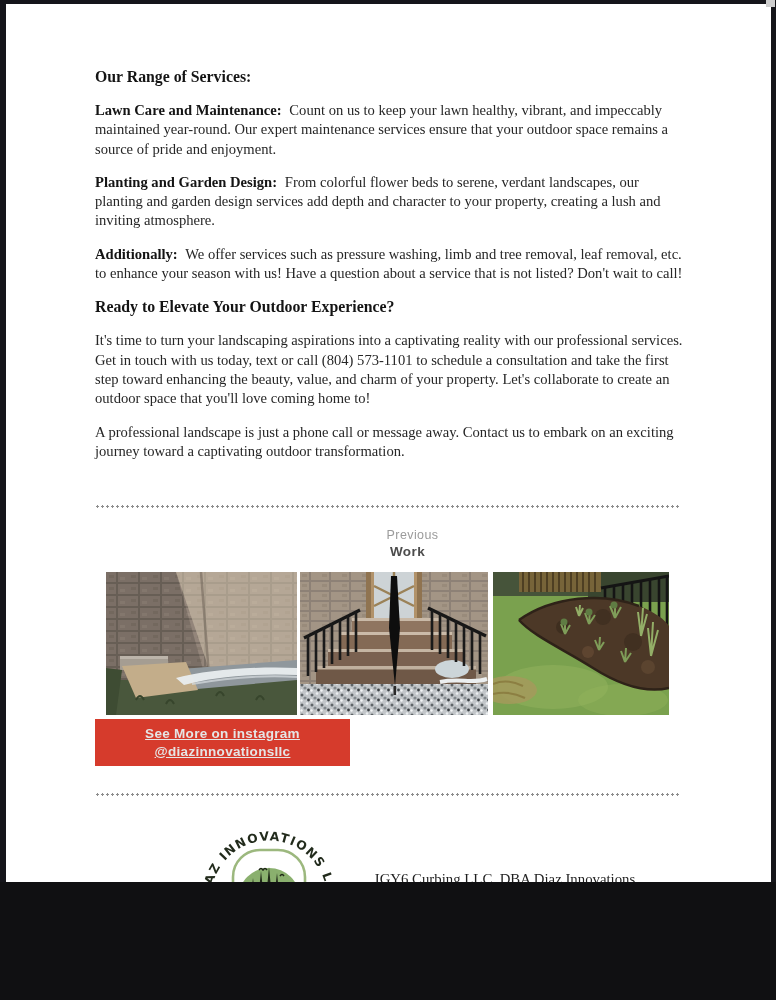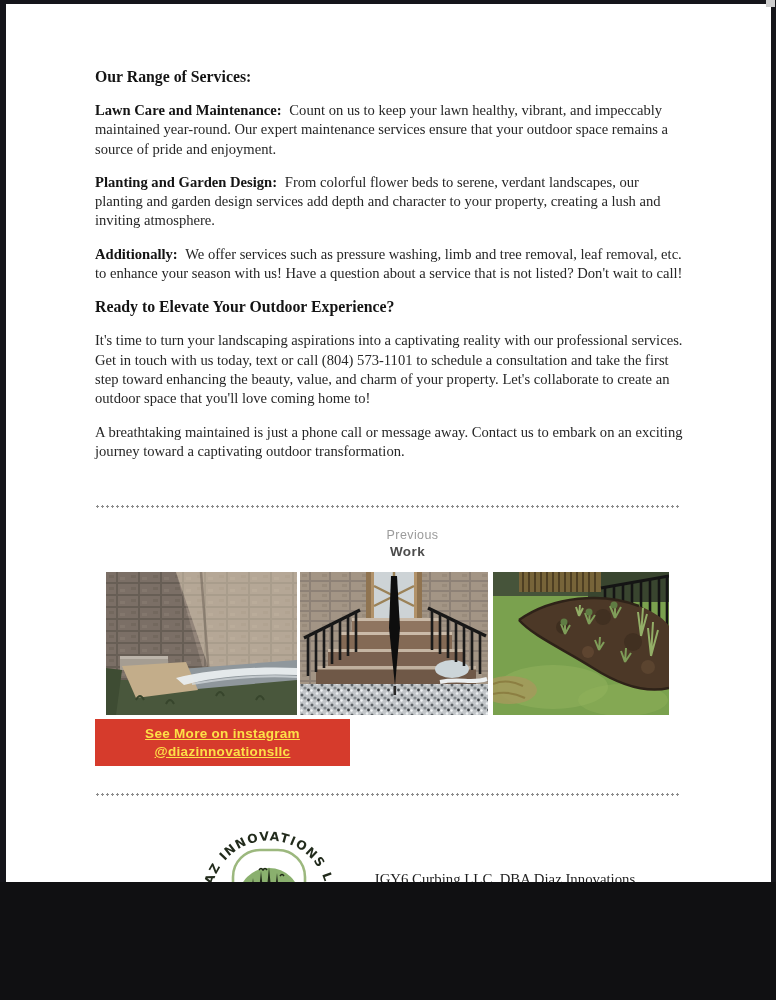--- a/index.html
+++ b/index.html
@@ -30,21 +30,21 @@
   .gallery-label .l1{font-size:12.5px;color:#9b9b9b;letter-spacing:.4px;padding-left:48px;}
   .gallery-label .l2{font-size:13.5px;color:#4c4c4c;font-weight:700;letter-spacing:.4px;margin-top:2px;padding-left:38px;}
   .gallery{position:absolute;left:100px;top:568px;height:143px;display:flex;}
   .gallery figure{margin:0;height:143px;}
   .gallery figure + figure{margin-left:3px;}
   .gallery figure.f3{margin-left:5px;}
   .gallery svg{display:block;height:143px;}
 
   
   .insta-btn{position:absolute;left:89px;top:715px;width:255px;height:47px;background:#d63b2c;
-             color:#fde047;font-family:"Liberation Sans",sans-serif;font-weight:700;
+             color:#e5e5e5;font-family:"Liberation Sans",sans-serif;font-weight:700;
              font-size:13.5px;line-height:17.5px;letter-spacing:.3px;display:flex;
              flex-direction:column;align-items:center;justify-content:center;
              text-decoration:none;cursor:pointer;}
   .insta-btn span{text-decoration:underline;}
 
   
   .logo{position:absolute;left:190px;top:816px;width:146px;height:138px;}
   .logo svg{display:block;width:146px;height:138px;}
   .footer-text{position:absolute;left:344px;top:866px;width:310px;text-align:center;
                font-size:14.8px;line-height:19px;color:#1e1e1e;}
@@ -72,21 +72,21 @@
 
       <p>
         <strong class="lead">Additionally:</strong>
         <span>We offer services such as pressure washing, limb and tree removal, leaf removal, etc. to enhance your season with us! Have a question about a service that is not listed? Don't wait to call!</span>
       </p>
 
       <h3 class="cta">Ready to Elevate Your Outdoor Experience?</h3>
 
       <p>It's time to turn your landscaping aspirations into a captivating reality with our professional services. Get in touch with us today, text or call (804) 573-1101 to schedule a consultation and take the first step toward enhancing the beauty, value, and charm of your property. Let's collaborate to create an outdoor space that you'll love coming home to!</p>
 
-      <p>A breathtaking maintained is just a phone call or message away. Contact us to embark on an exciting journey toward a captivating outdoor transformation.</p>
+      <p>A professional landscape is just a phone call or message away. Contact us to embark on an exciting journey toward a captivating outdoor transformation.</p>
     </div>
 
     <div class="divider divider-1"></div>
 
     <div class="gallery-label">
       <div class="l1">Previous</div>
       <div class="l2">Work</div>
     </div>
 
     <div class="gallery">

